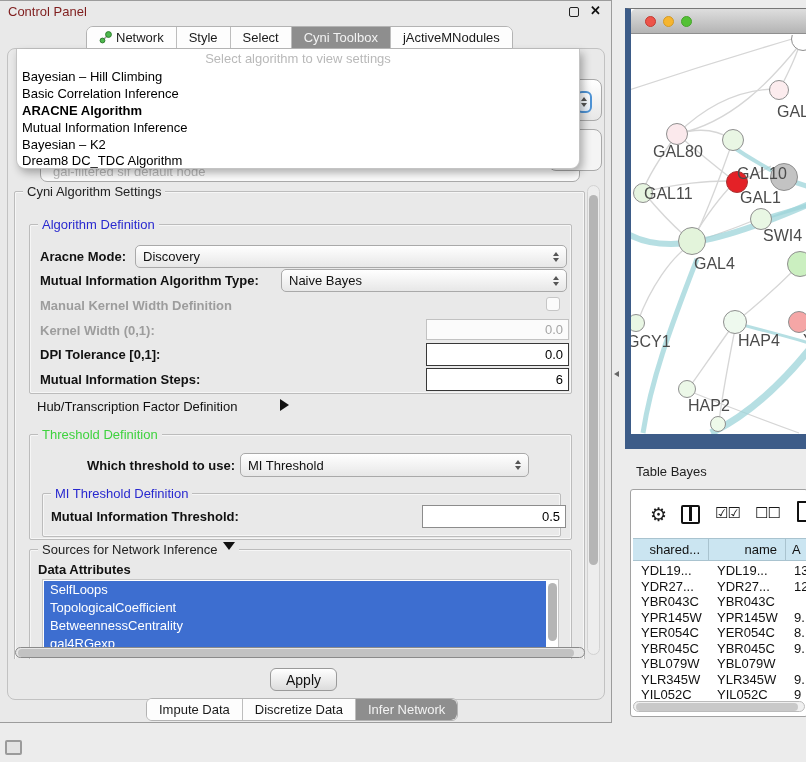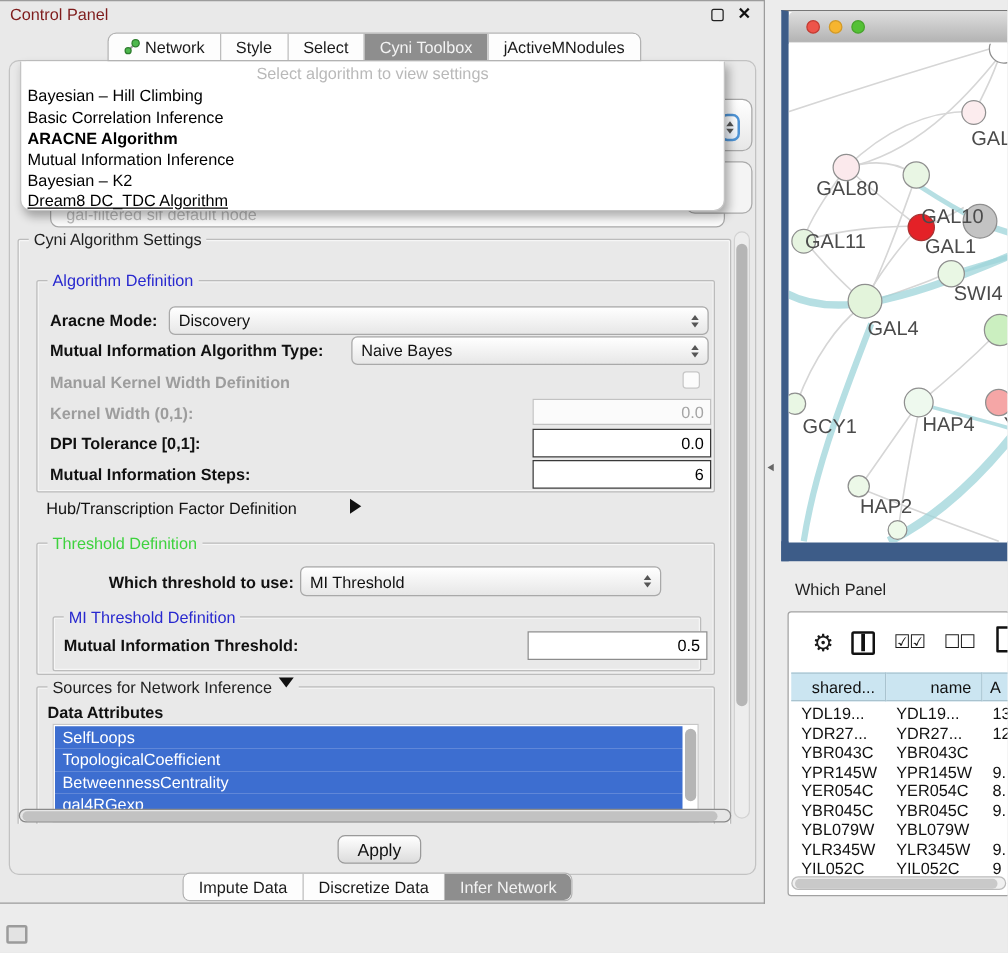--- a/index.html
+++ b/index.html
@@ -133,21 +133,21 @@
     <span style="color:#b9b9b9; margin-top:7px; padding-left:5px;">gal-filtered sif default node</span>
   </div>
 
   <div class="popup">
     <div class="popup-header">Select algorithm to view settings</div>
     <div class="pitem" style="top:20px;">Bayesian – Hill Climbing</div>
     <div class="pitem" style="top:37px;">Basic Correlation Inference</div>
     <div class="pitem bold" style="top:54px;">ARACNE Algorithm</div>
     <div class="pitem" style="top:71px;">Mutual Information Inference</div>
     <div class="pitem" style="top:88px;">Bayesian – K2</div>
-    <div class="pitem" style="top:104px;text-decoration:underline;">Dream8 DC_TDC Algorithm</div>
+    <div class="pitem" style="top:104px;">Dream8 DC_TDC Algorithm</div>
   </div>
 
   <div class="abs" style="left:13px; top:180px; width:574px; height:478px; overflow:hidden;">
     <div class="fs" style="left:1px; top:10px; width:571px; height:600px;">
       <span class="legend">Cyni Algorithm Settings</span>
 
       <div class="fs" style="left:14px; top:32px; width:543px; height:170px;">
         <span class="legend blue">Algorithm Definition</span>
         <span class="lbl" style="left:10px; top:24px;">Aracne Mode:</span>
         <div class="combo" style="left:105px; top:20px; width:432px; height:23px;">
@@ -300,28 +300,28 @@
     <span class="node" style="left: 157px; top: 276px; width: 22px; height: 22px; background-color: rgb(245, 166, 166);"></span>
     <span class="node" style="left: 47px; top: 345px; width: 18px; height: 18px; background-color: rgb(236, 248, 232);"></span>
     <span class="node" style="left: 79px; top: 381px; width: 16px; height: 16px; background-color: rgb(238, 250, 234);"></span>
     <span class="nlabel" style="left:146px; top:68px;">GAL</span>
     <span class="nlabel" style="left:22px; top:108px;">GAL80</span>
     <span class="nlabel" style="left:106px; top:116px;margin-top:14px;">GAL10</span>
     <span class="nlabel" style="left:109px; top:154px;">GAL1</span>
     <span class="nlabel" style="left:13px; top:150px;">GAL11</span>
     <span class="nlabel" style="left:132px; top:192px;">SWI4</span>
     <span class="nlabel" style="left:63px; top:220px;">GAL4</span>
-    <span class="nlabel" style="left:-4px; top:298px;margin-left:15px;">GCY1</span>
+    <span class="nlabel" style="left:-4px; top:298px;">GCY1</span>
     <span class="nlabel" style="left:107px; top:297px;">HAP4</span>
     <span class="nlabel" style="left:172px; top:297px;">Y</span>
     <span class="nlabel" style="left:57px; top:362px;">HAP2</span>
   </div>
 </div>
 
-<span class="tp-title">Which Panel</span>
+<span class="tp-title">Table Bayes</span>
 
 <div class="tp">
   <span class="ticon" style="left:19px; top:13px; font-size:19px;">⚙</span>
   <span class="abs" style="left:50px; top:15px; width:19px; height:19px; border:2.5px solid #111; border-radius:2px;">
       <span class="abs" style="left:6px; top:0; width:2.5px; height:14px; background:#111;"></span>
     </span>
   <span class="ticon" style="left:84px; top:14px; font-size:15px; letter-spacing:-1px;">☑☑</span>
   <span class="ticon" style="left:124px; top:14px; font-size:15px; letter-spacing:-1px;">☐☐</span>
   <span class="abs" style="left:166px; top:11px; width:15px; height:21px; border:2px solid #111; border-radius:1px; background:#fff;"></span>
 

